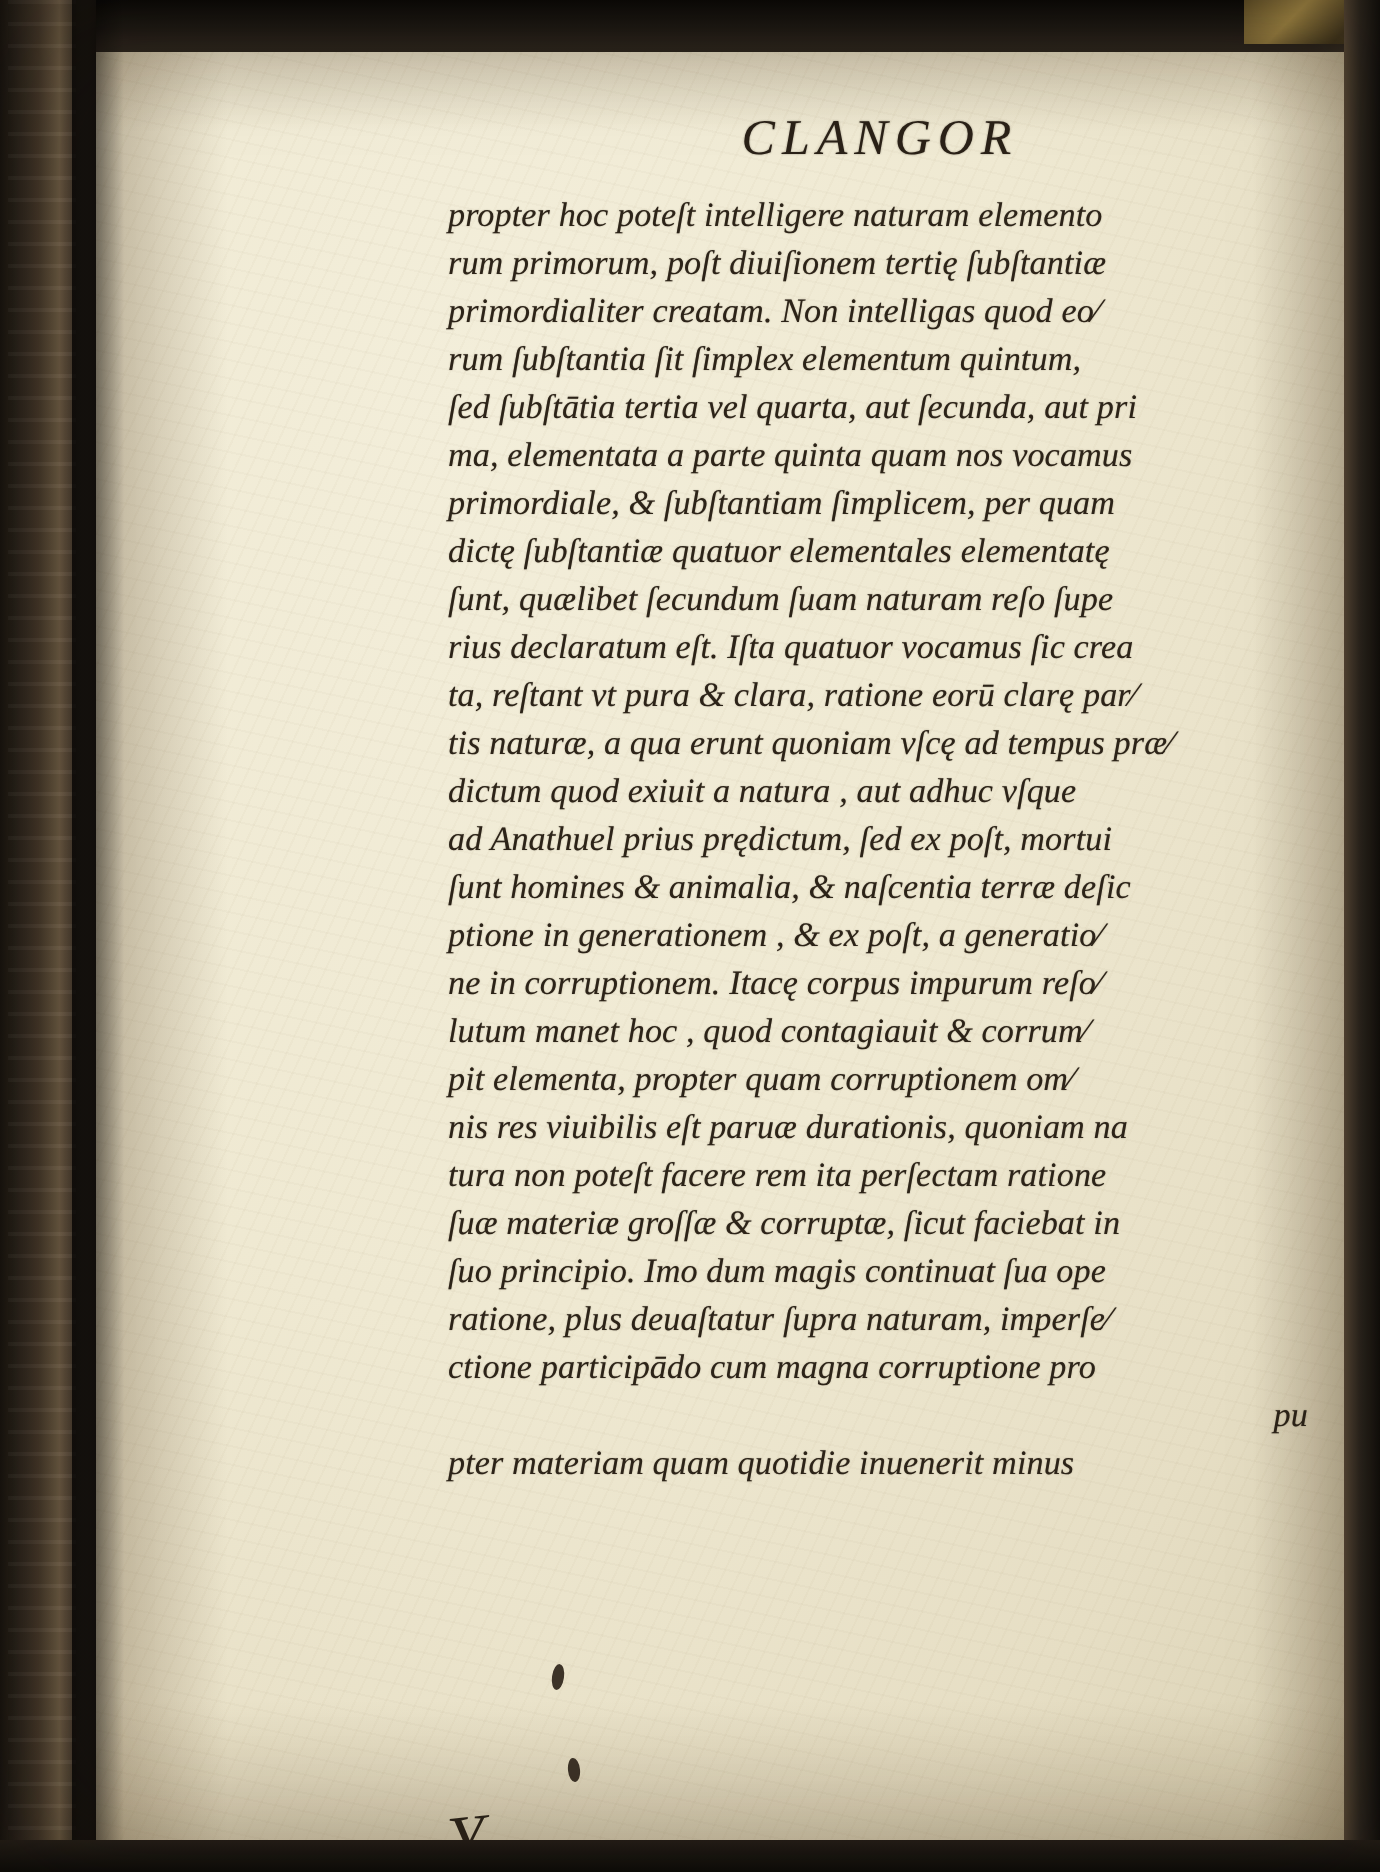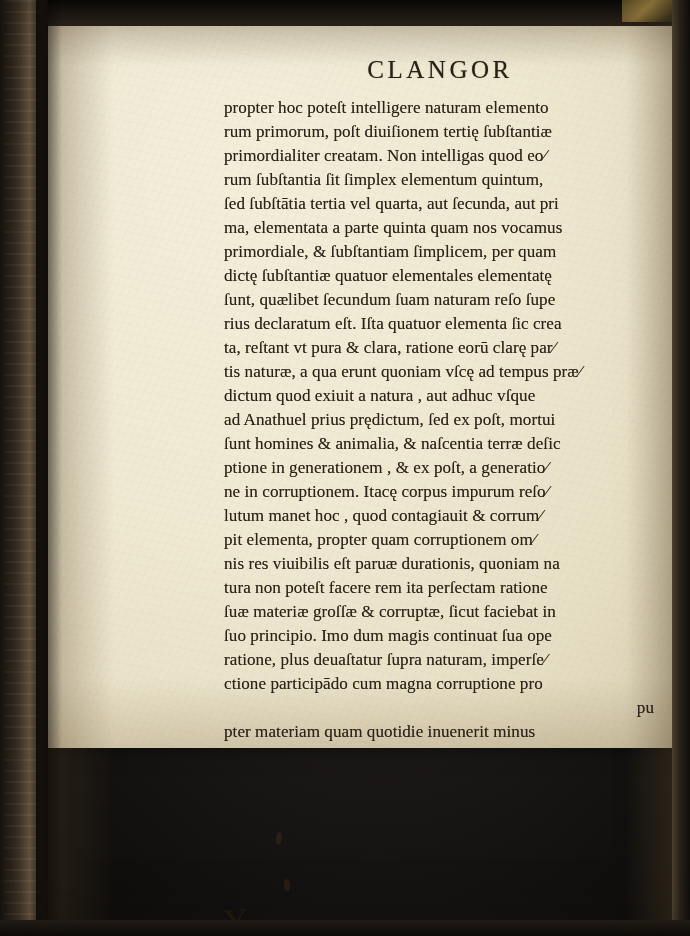--- a/index.html
+++ b/index.html
@@ -91,24 +91,25 @@
     left: 0; bottom: 0; width: 690px; height: 16px;
     background: linear-gradient(to top, #0c0b09 0%, #241e18 100%);
   }
 
   
   .leaf {
     position: absolute;
     left: 44px;
     top: 26px;
     width: 628px;
-    height: 722px;
+    height: 894px;
     background:
       radial-gradient(ellipse at 30% 20%, #f3eeda 0%, #efe9d2 45%, #e6dec4 78%, #d8cfb2 100%);
     box-shadow: 0 0 18px rgba(0,0,0,0.55);
+    font-style: italic;
   }
   .leaf-grain {
     position: absolute;
     inset: 0;
     background:
       repeating-linear-gradient(115deg, rgba(160,140,100,0.045) 0px, rgba(160,140,100,0.045) 1px, rgba(255,255,255,0) 1px, rgba(255,255,255,0) 7px),
       repeating-linear-gradient(12deg, rgba(120,100,70,0.03) 0px, rgba(120,100,70,0.03) 1px, rgba(255,255,255,0) 1px, rgba(255,255,255,0) 9px);
     pointer-events: none;
   }
   .leaf-stain-left {
@@ -222,21 +223,21 @@
       <div class="body-text">
         <span class="ln">propter hoc poteſt intelligere naturam elemento</span>
         <span class="ln">rum primorum, poſt diuiſionem tertię ſubſtantiæ</span>
         <span class="ln">primordialiter creatam. Non intelligas quod eo⁄</span>
         <span class="ln">rum ſubſtantia ſit ſimplex elementum quintum,</span>
         <span class="ln">ſed ſubſtātia tertia vel quarta, aut ſecunda, aut pri</span>
         <span class="ln">ma, elementata a parte quinta quam nos vocamus</span>
         <span class="ln">primordiale, &amp; ſubſtantiam ſimplicem, per quam</span>
         <span class="ln">dictę ſubſtantiæ quatuor elementales elementatę</span>
         <span class="ln">ſunt, quælibet ſecundum ſuam naturam reſo ſupe</span>
-        <span class="ln">rius declaratum eſt. Iſta quatuor elementa ſic crea</span>
+        <span class="ln">rius declaratum eſt. Iſta quatuor vocamus ſic crea</span>
         <span class="ln">ta, reſtant vt pura &amp; clara, ratione eorū clarę par⁄</span>
         <span class="ln">tis naturæ, a qua erunt quoniam vſcę ad tempus præ⁄</span>
         <span class="ln">dictum quod exiuit a natura , aut adhuc vſque</span>
         <span class="ln">ad Anathuel prius prędictum, ſed ex poſt, mortui</span>
         <span class="ln">ſunt homines &amp; animalia, &amp; naſcentia terræ deſic</span>
         <span class="ln">ptione in generationem , &amp; ex poſt, a generatio⁄</span>
         <span class="ln">ne in corruptionem. Itacę corpus impurum reſo⁄</span>
         <span class="ln">lutum manet hoc , quod contagiauit &amp; corrum⁄</span>
         <span class="ln">pit elementa, propter quam corruptionem om⁄</span>
         <span class="ln">nis res viuibilis eſt paruæ durationis, quoniam na</span>

